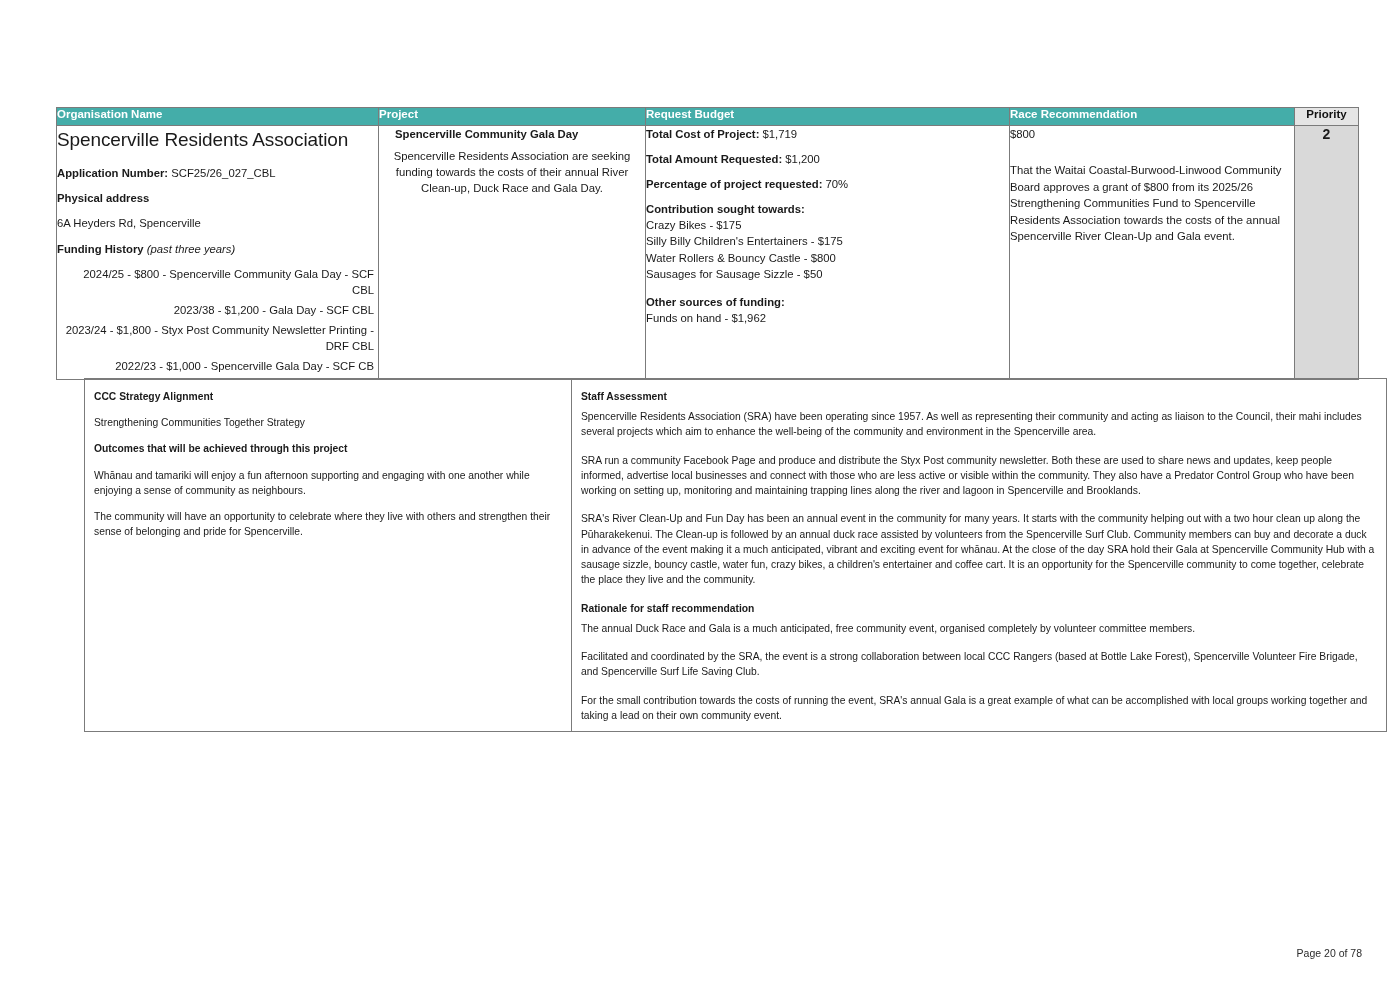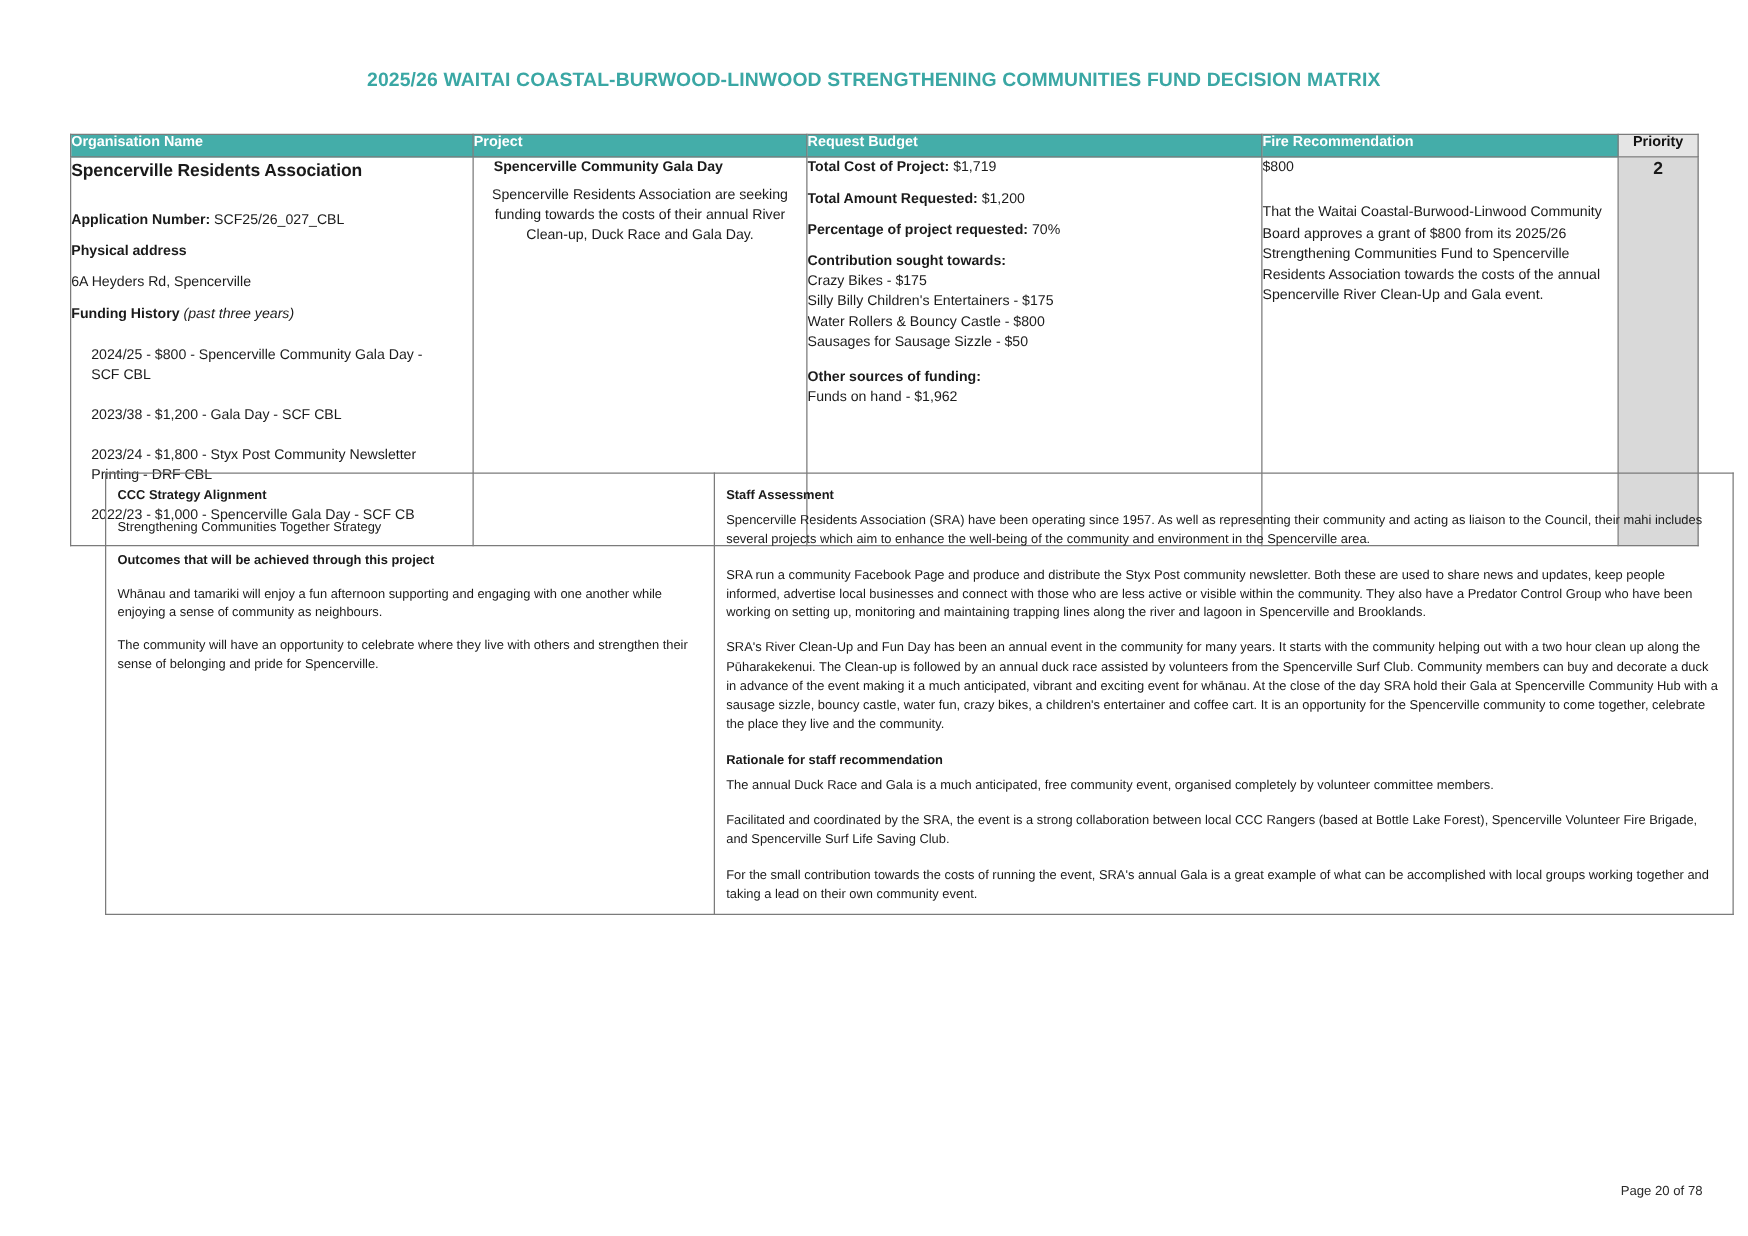--- a/index.html
+++ b/index.html
@@ -83,28 +83,28 @@
     background: #d9d9d9;
     text-align: center;
     font-size: 14px;
     font-weight: bold;
     padding-top: 9px;
     border: 1px solid #7b7b7b;
     border-top: none;
   }
 
   .org-name {
-    font-size: 14px;
-    font-weight: bold;
-    margin: 0 0 22px 0;
+    font-size: 19px;
+    font-weight: normal;
+    margin: 0 0 12px 0;
     letter-spacing: -0.1px;
   }
   .lbl { font-weight: bold; }
   .p-tight { margin: 0 0 9px 0; }
-  .hist-line { margin: 16px; }
+  .hist-line { margin: 4px; text-align: right; }
   .ital { font-style: italic; font-weight: normal; }
 
   .proj-title {
     font-size: 11.3px;
     font-weight: bold;
     margin: 0 0 6px 16px;
   }
   .proj-desc { margin: 0; font-size: 11.3px; line-height: 1.42; text-align: center; }
 
   .budget-row { margin: 0 0 9px 0; }
@@ -146,36 +146,35 @@
     top: 947px;
     font-size: 10.5px;
     color: #2b2b2b;
   }
 </style>
 </head>
 <body>
 
 <div class="page">
 
-  <div class="doc-title">2025/26 WAITAI COASTAL-BURWOOD-LINWOOD STRENGTHENING COMMUNITIES FUND DECISION MATRIX</div>
 
   <table class="matrix-table">
     <colgroup>
       <col style="width:322px">
       <col style="width:267px">
       <col style="width:364px">
       <col style="width:285px">
       <col style="width:64px">
     </colgroup>
     <thead>
       <tr>
         <th class="th-teal">Organisation Name</th>
         <th class="th-teal">Project</th>
         <th class="th-teal">Request Budget</th>
-        <th class="th-teal">Fire Recommendation</th>
+        <th class="th-teal">Race Recommendation</th>
         <th class="th-priority">Priority</th>
       </tr>
     </thead>
     <tbody>
       <tr>
 
         <td class="cell">
           <div class="org-name">Spencerville Residents Association</div>
 
           <p class="p-tight">

